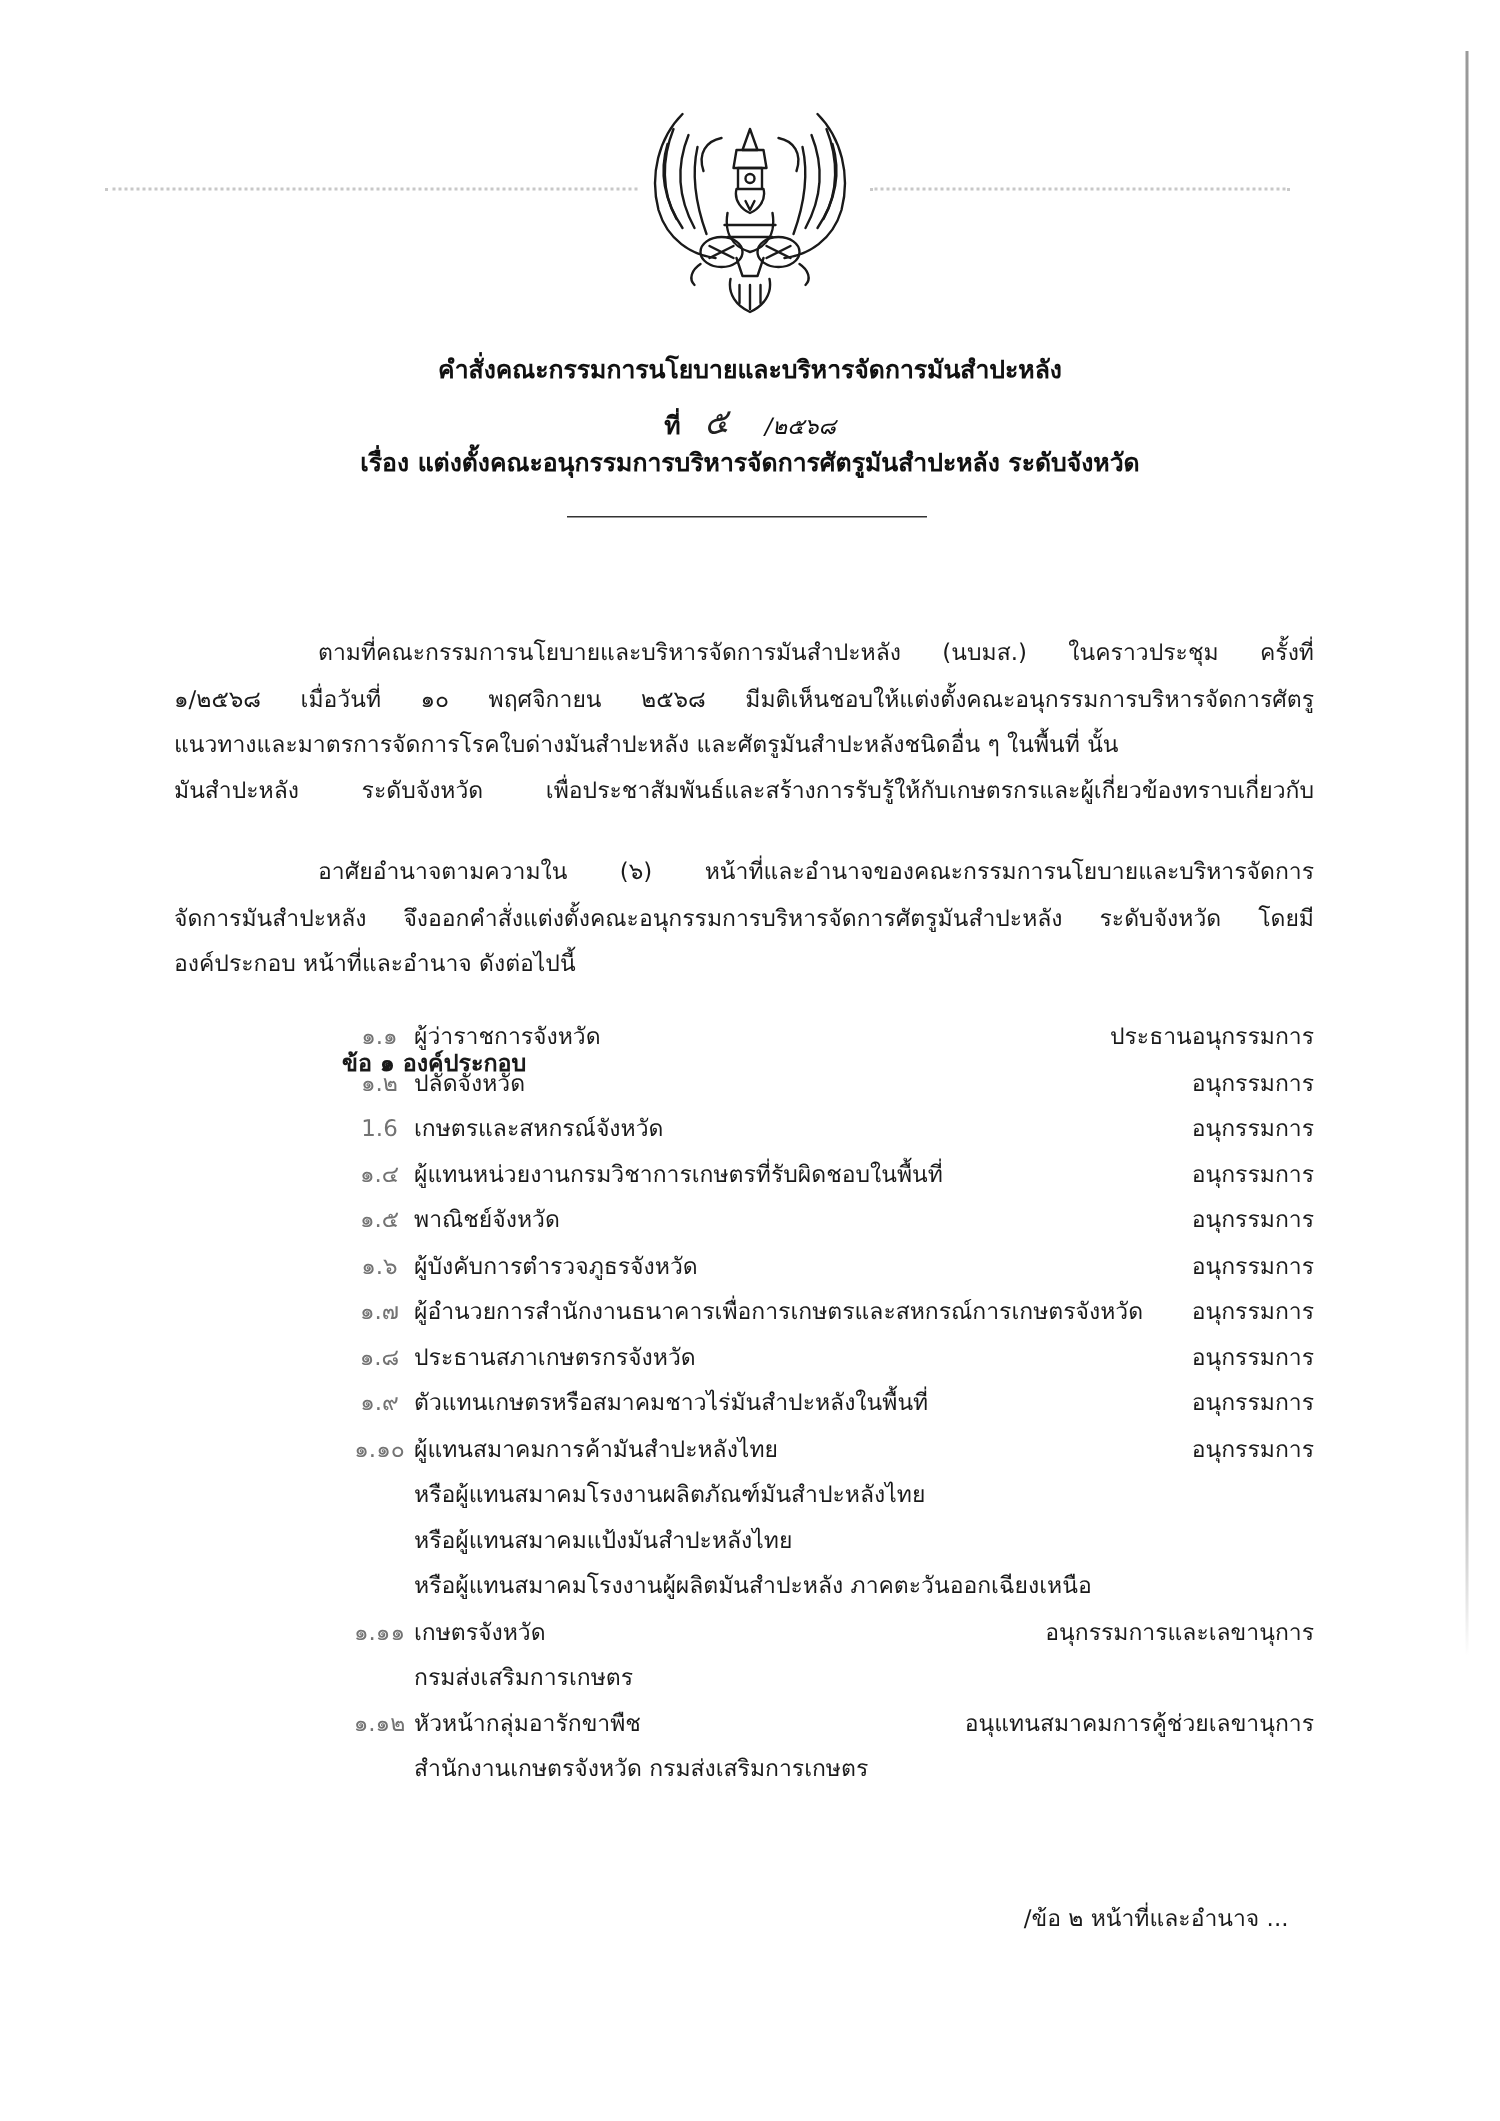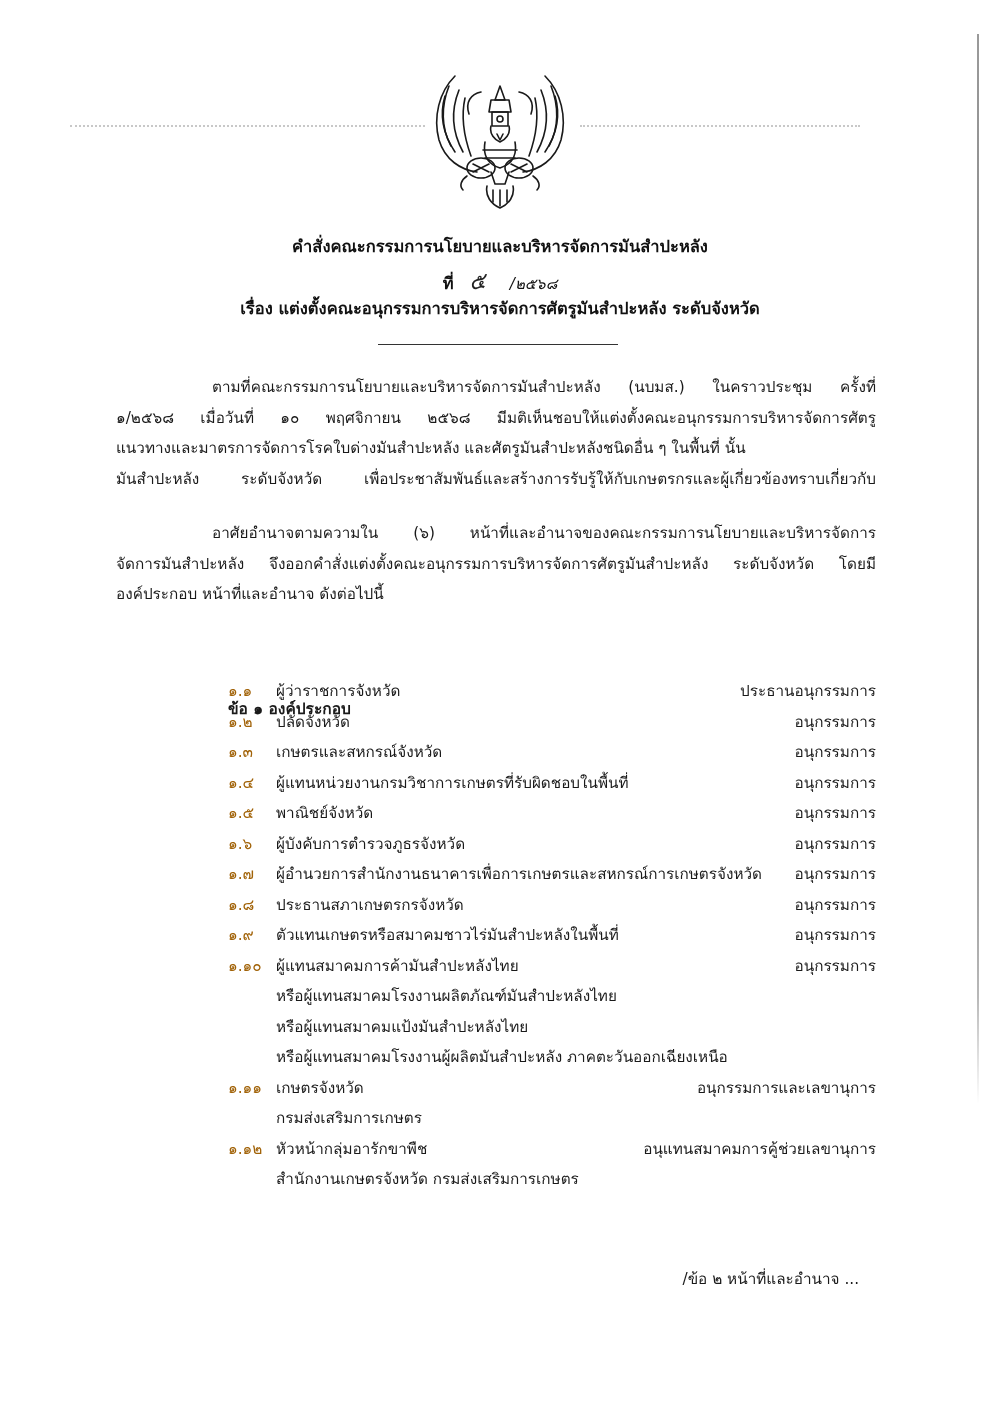--- a/index.html
+++ b/index.html
@@ -42,34 +42,34 @@
     border-top: 1.5px solid #333;
   }
 
   .para {
     position: absolute; left: 116px; width: 760px;
     font-size: 15.3px; line-height: 30.5px; text-align: justify;
     text-align-last: left; color: #1a1a1a;
   }
   .para .line { display: block; white-space: nowrap; text-align: justify; text-align-last: justify; }
   .para .line.last { text-align-last: left; }
-  .para .indent { padding-left: 96px; }
+  .para .indent { padding-left: 96px; margin-top: 48px; }
   .p1 { top: 372px; }
   .p2 { top: 518px; }
 
   .section-title {
     position: absolute; left: 228px; top: 648px;
     font-weight: bold; font-size: 15.5px; margin-top: 48px;
   }
 
   .members { position: absolute; left: 228px; top: 676px; width: 648px; }
   .member-row {
     position: relative; height: 30.5px; line-height: 30.5px; font-size: 15.3px;
   }
-  .member-num { position: absolute; left: 0; top: 0; width: 50px; color: #a16207; }
+  .member-num { position: absolute; left: 0; top: 0; width: 50px; color: #737373; text-align: center; }
   .member-name { position: absolute; left: 48px; top: 0; white-space: nowrap; }
   .member-role { position: absolute; right: 0; top: 0; white-space: nowrap; }
   .member-sub { position: relative; height: 30.5px; line-height: 30.5px; font-size: 15.3px; }
   .member-sub span { position: absolute; left: 48px; white-space: nowrap; }
 
   .continuation {
     position: absolute; right: 141px; top: 1266px; font-size: 15.3px; white-space: nowrap;
   }
 </style>
 </head>
@@ -158,21 +158,21 @@
       <span class="member-role">ประธานอนุกรรมการ</span>
     </div>
 
     <div class="member-row">
       <span class="member-num">๑.๒</span>
       <span class="member-name">ปลัดจังหวัด</span>
       <span class="member-role">อนุกรรมการ</span>
     </div>
 
     <div class="member-row">
-      <span class="member-num">๑.๓</span>
+      <span class="member-num">1.6</span>
       <span class="member-name">เกษตรและสหกรณ์จังหวัด</span>
       <span class="member-role">อนุกรรมการ</span>
     </div>
 
     <div class="member-row">
       <span class="member-num">๑.๔</span>
       <span class="member-name">ผู้แทนหน่วยงานกรมวิชาการเกษตรที่รับผิดชอบในพื้นที่</span>
       <span class="member-role">อนุกรรมการ</span>
     </div>
 

